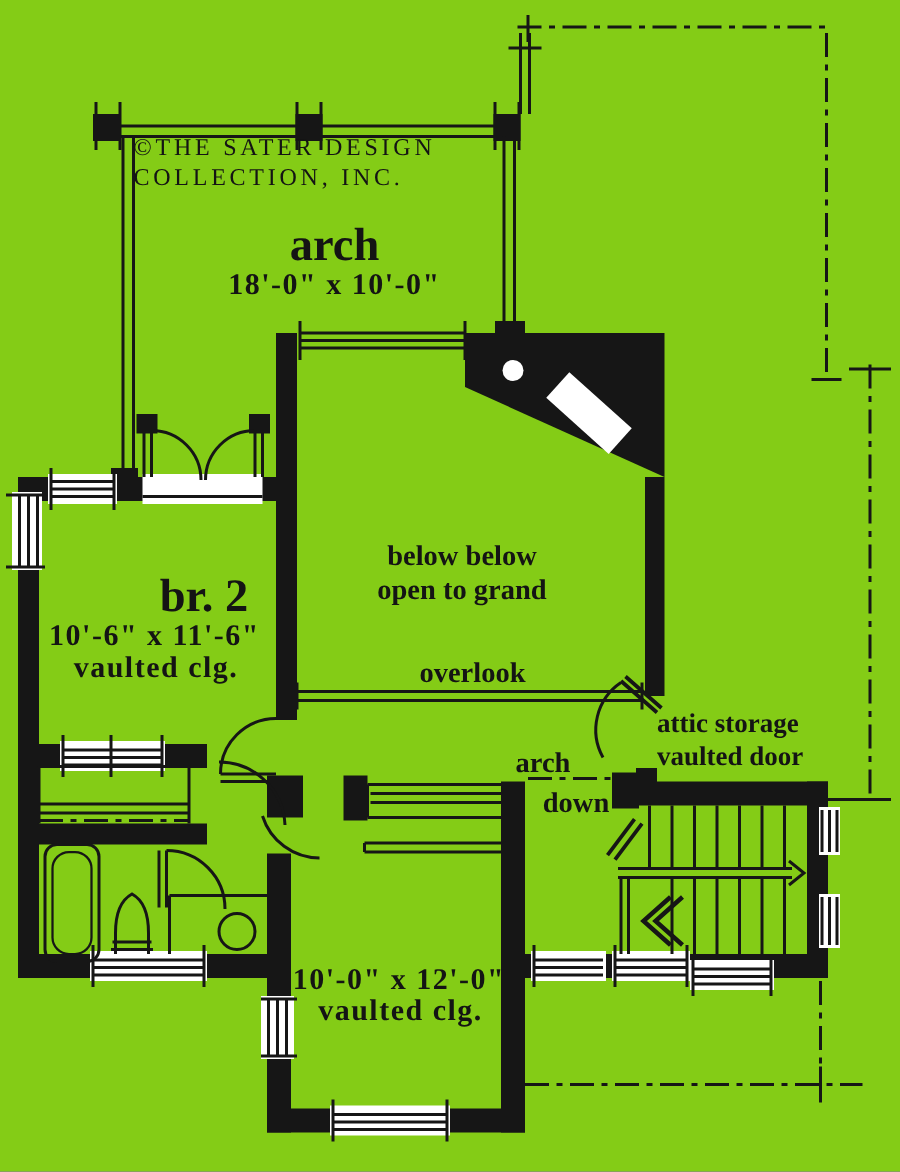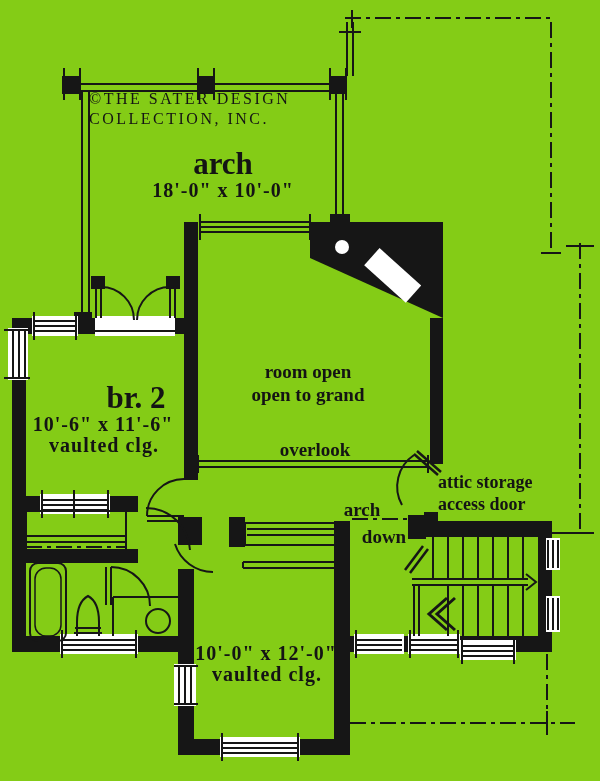--- a/index.html
+++ b/index.html
@@ -173,30 +173,30 @@
   </g>
 </svg>
 
   <div class="copy" style="left:89px;top:90px;">©THE SATER DESIGN</div>
   <div class="copy" style="left:89px;top:110px;">COLLECTION, INC.</div>
 
   <div class="lbl deck-name" style="left:223px;top:163px;">arch</div>
   <div class="lbl dims" style="left:223px;top:190px;">18'-0" x 10'-0"</div>
 
   <div class="lbl small" style="left:308px;top:351px;margin-top:43px;">open to grand</div>
-  <div class="lbl small" style="left:308px;top:371px;">room open</div>
+  <div class="lbl small" style="left:308px;top:371px;">below below</div>
 
   <div class="lbl room-name" style="left:101px;top:397px;">br. 2</div>
   <div class="lbl dims" style="left:103px;top:424px;">10'-6" x 11'-6"</div>
   <div class="lbl dims" style="left:104px;top:445px;">vaulted clg.</div>
 
   <div class="lbl small" style="left:315px;top:449px;">overlook</div>
 
   <div class="attic" style="left:438px;top:472px;">attic storage</div>
-  <div class="attic" style="left:438px;top:494px;">access door</div>
+  <div class="attic" style="left:438px;top:494px;">vaulted door</div>
 
   <div class="lbl small" style="left:362px;top:509px;">arch</div>
 
   <div class="lbl small" style="left:384px;top:536px;">down</div>
 
   <div class="lbl dims" style="left:266px;top:653px;">10'-0" x 12'-0"</div>
   <div class="lbl dims" style="left:267px;top:674px;">vaulted clg.</div>
 </div>
 
 </body></html>

